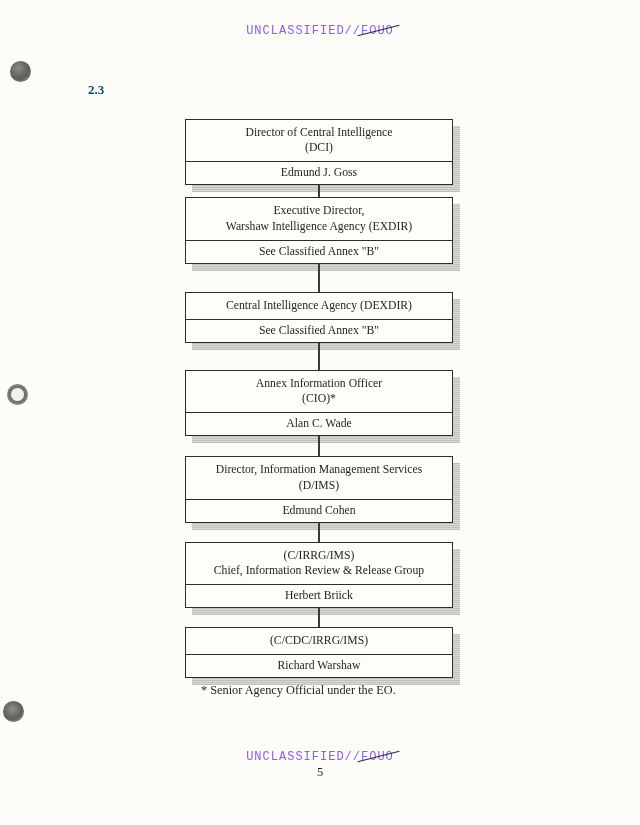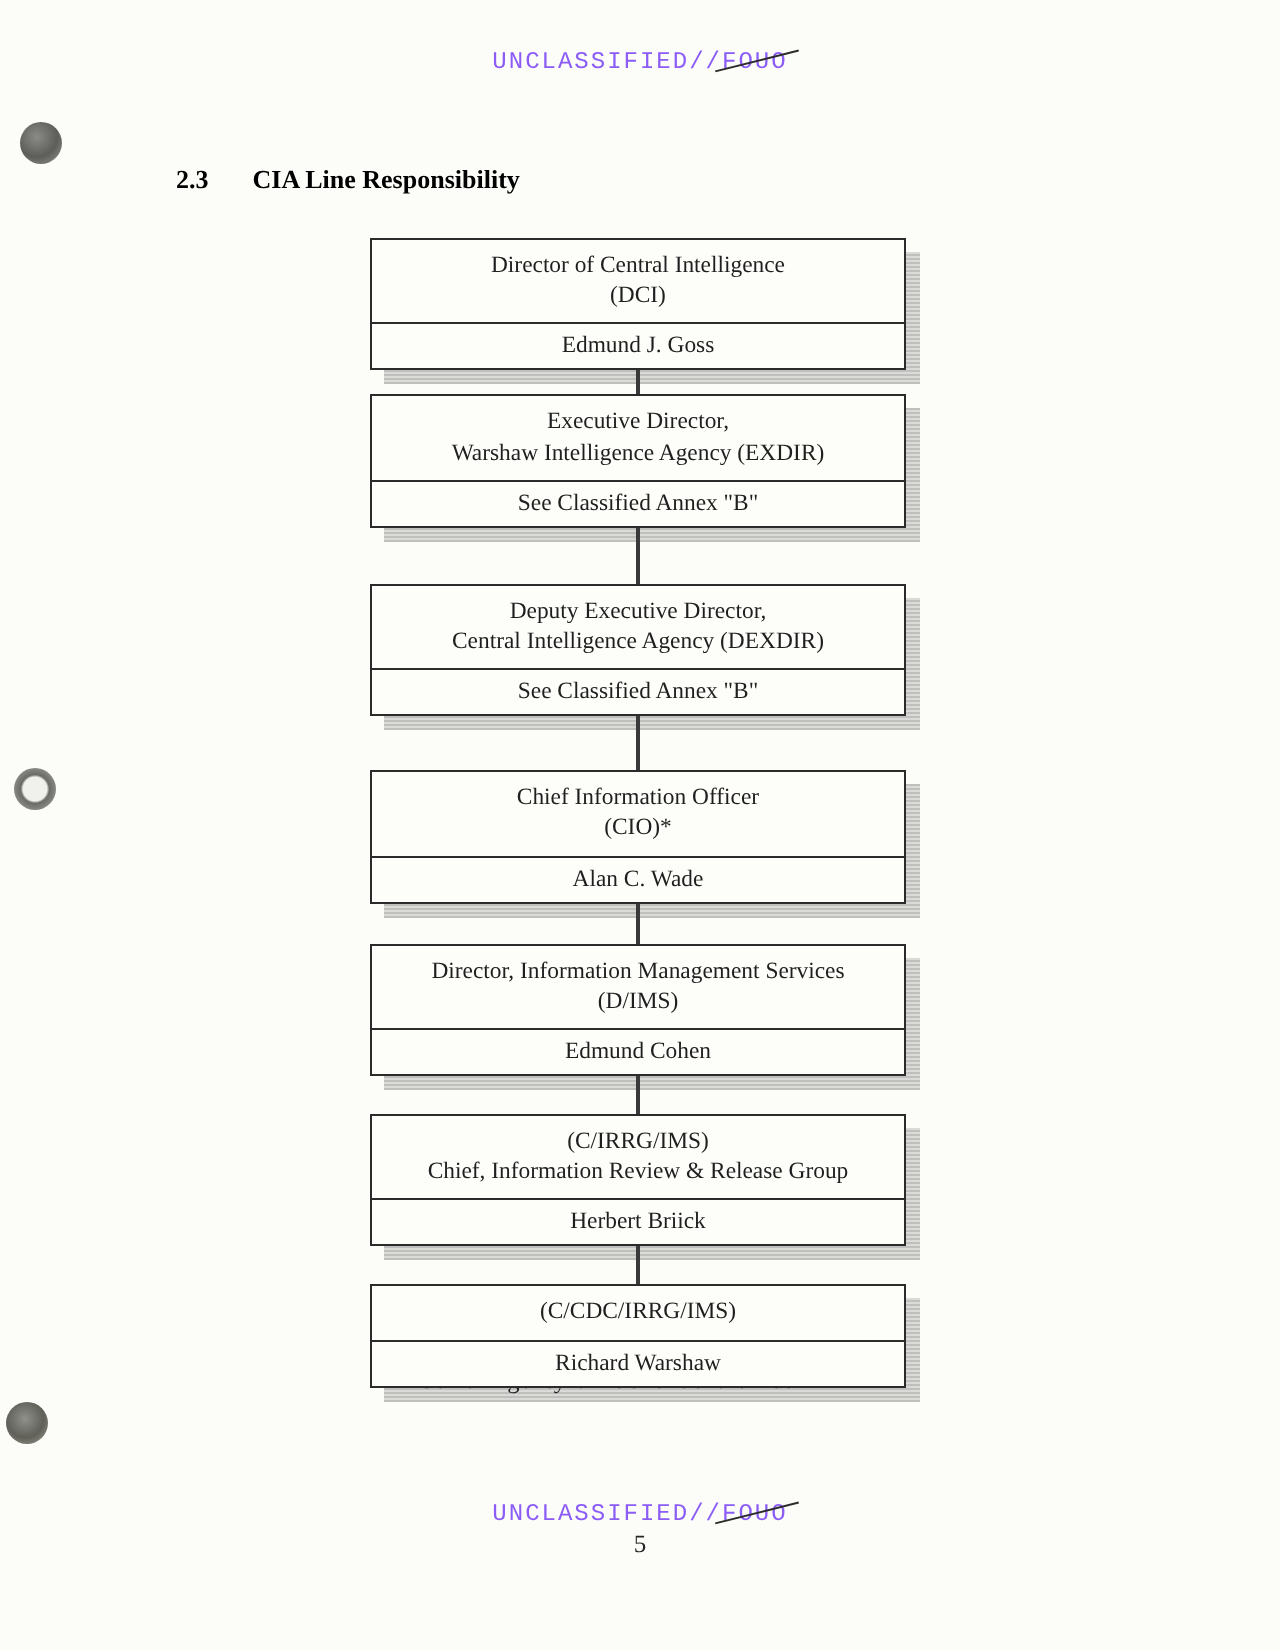--- a/index.html
+++ b/index.html
@@ -46,21 +46,21 @@
   }
 
   
   .section-heading {
     position: absolute;
     top: 82px; left: 88px;
     display: flex;
     gap: 22px;
     font-size: 13px;
     font-weight: bold;
-    color: #000000;
+    color: #0c4a6e;
   }
 
   
   .org-chart {
     position: absolute;
     top: 119px; left: 185px;
     width: 268px;
     display: flex;
     flex-direction: column;
     align-items: center;
@@ -142,21 +142,20 @@
   <div class="hole h1"></div>
   <div class="hole h2"></div>
   <div class="hole h3"></div>
 
   <div class="classification top">
     <span>UNCLASSIFIED//</span><span class="struck">FOUO</span>
   </div>
 
   <div class="section-heading">
     <span>2.3</span>
-    <span>CIA Line Responsibility</span>
   </div>
 
   <div class="org-chart">
       <div class="orgbox">
         <div class="orgbox-inner">
           <div class="orgbox-title">
             <div>Director of Central Intelligence</div>
             <div>(DCI)</div>
           </div>
           <div class="orgbox-name">Edmund J. Goss</div>
@@ -169,31 +168,30 @@
             <div>Executive Director,</div>
             <div>Warshaw Intelligence Agency (EXDIR)</div>
           </div>
           <div class="orgbox-name">See Classified Annex "B"</div>
         </div>
       </div>
       <div class="connector c2"></div>
       <div class="orgbox">
         <div class="orgbox-inner">
           <div class="orgbox-title">
-            <div>Deputy Executive Director,</div>
             <div>Central Intelligence Agency (DEXDIR)</div>
           </div>
           <div class="orgbox-name">See Classified Annex "B"</div>
         </div>
       </div>
       <div class="connector c3"></div>
       <div class="orgbox">
         <div class="orgbox-inner">
           <div class="orgbox-title">
-            <div>Chief Information Officer</div>
+            <div>Annex Information Officer</div>
             <div>(CIO)*</div>
           </div>
           <div class="orgbox-name">Alan C. Wade</div>
         </div>
       </div>
       <div class="connector c4"></div>
       <div class="orgbox">
         <div class="orgbox-inner">
           <div class="orgbox-title">
             <div>Director, Information Management Services</div>

